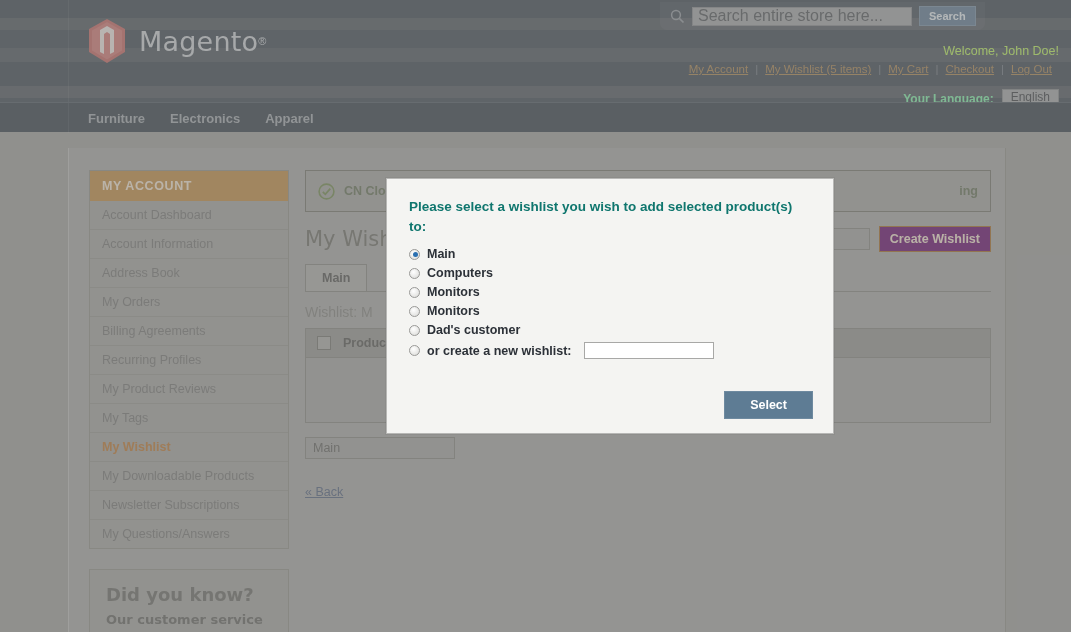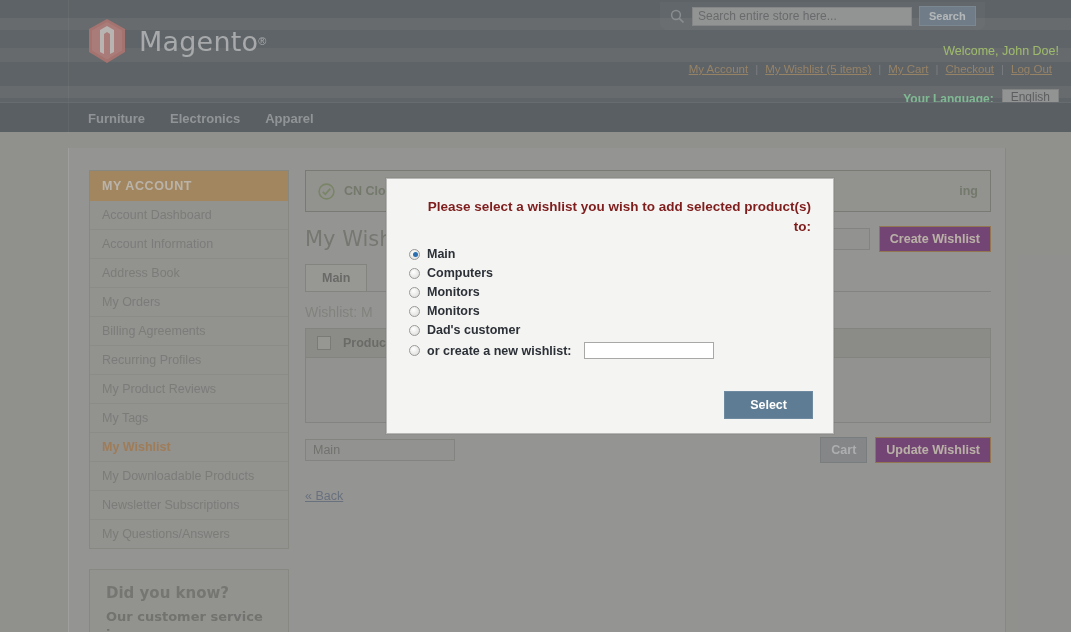--- a/index.html
+++ b/index.html
@@ -68,21 +68,21 @@
     background: rgba(255,255,255,0.045);
     border-radius: 0 0 7px 7px;
     display:flex; align-items:center; gap:7px;
     padding-left:10px;
   }
   .mag-icon { width:15px; height:15px; flex:0 0 auto; }
   .search-input {
     width: 220px; height: 19px;
     background: #a9abad;
     border: 1px solid #8e9194;
-    color: #4c1d95; font-size: 12px;
+    color: #4c1d95; font-size: 16px;
     padding: 0 5px;
     font-family: "Liberation Sans", sans-serif;
   }
   .search-input::placeholder { color:#5c5f63; }
   .search-btn {
     height: 20px; padding: 0 9px;
     background: #6a8299;
     border: 1px solid #7f94a8;
     color: #e6ecf1; font-size: 11px; font-weight: bold;
     font-family: "Liberation Sans", sans-serif;
@@ -182,21 +182,21 @@
   .side-list li:last-child { border-bottom:none; }
   .side-list li.active { color:#c08040; font-weight:bold; }
 
   .didyouknow {
     margin-top: 20px;
     border:1px solid #96968f;
     background:#a8a8a5;
     padding: 14px 16px 10px 16px;
   }
   .dyk-title {
-    font-size:15px; color:#74746f; font-weight:bold;
+    font-size:18px; color:#74746f; font-weight:bold;
     font-family: "DejaVu Sans", sans-serif;
     margin-bottom: 6px;
   }
   .dyk-sub {
     font-size:13px; color:#6e6e6a; line-height:1.35; font-weight:bold;
     font-family: "DejaVu Sans", sans-serif;
   }
 
   
   .main-col {
@@ -300,24 +300,23 @@
     position:absolute;
     top: 178px; left: 386px;
     width: 448px; height: 256px;
     background:#f4f4f2;
     border: 1px solid #b7b7b5;
     box-shadow: 0 0 0 1px rgba(0,0,0,0.04);
     z-index: 100;
   }
   .modal-inner { padding: 18px 22px 0 22px; }
   .modal-title {
-    font-size:13.5px; font-weight:bold; color:#7f1d1d;
+    font-size:13.5px; font-weight:bold; color:#0f766e;
     line-height:1.45; margin-bottom: 11px;
     max-width: 415px;
-    text-align: right;
   }
   .radio-list { display:flex; flex-direction:column; gap:5px; }
   .radio-row { display:flex; align-items:center; gap:7px; }
   .rb {
     width:11px; height:11px; border-radius:50%;
     border:1px solid #9a9a98;
     background: radial-gradient(circle at 40% 35%, #ffffff 0%, #e4e4e2 70%, #d4d4d2 100%);
     flex:0 0 auto; position:relative; cursor:pointer;
   }
   .rb.checked::after {
@@ -481,24 +480,20 @@
             <span class="mini-cb"></span>
             <span class="wl-th">Product</span>
           </div>
           <div class="wl-tbody"></div>
         </div>
 
         <div class="wl-foot">
           <div class="wl-select">
             <span>Main</span>
           </div>
-          <div class="wl-foot-right">
-            <button class="btn-gray">Cart</button>
-            <button class="btn-orange">Update Wishlist</button>
-          </div>
         </div>
 
         <a class="back-link">« Back</a>
       </div>
 
     </div>
   </div>
 </div>
 
 <div id="dim"></div>

